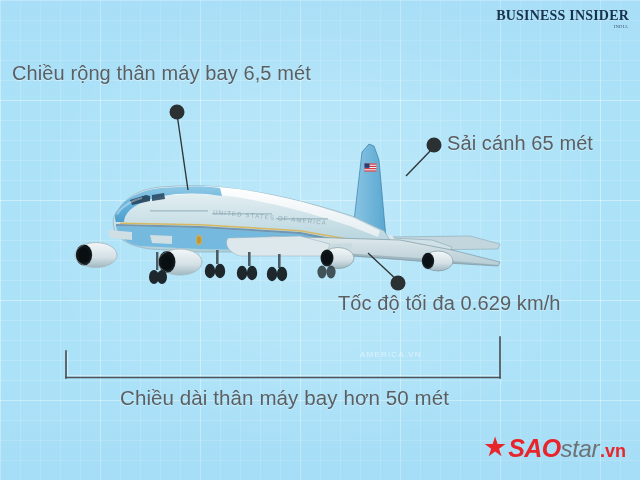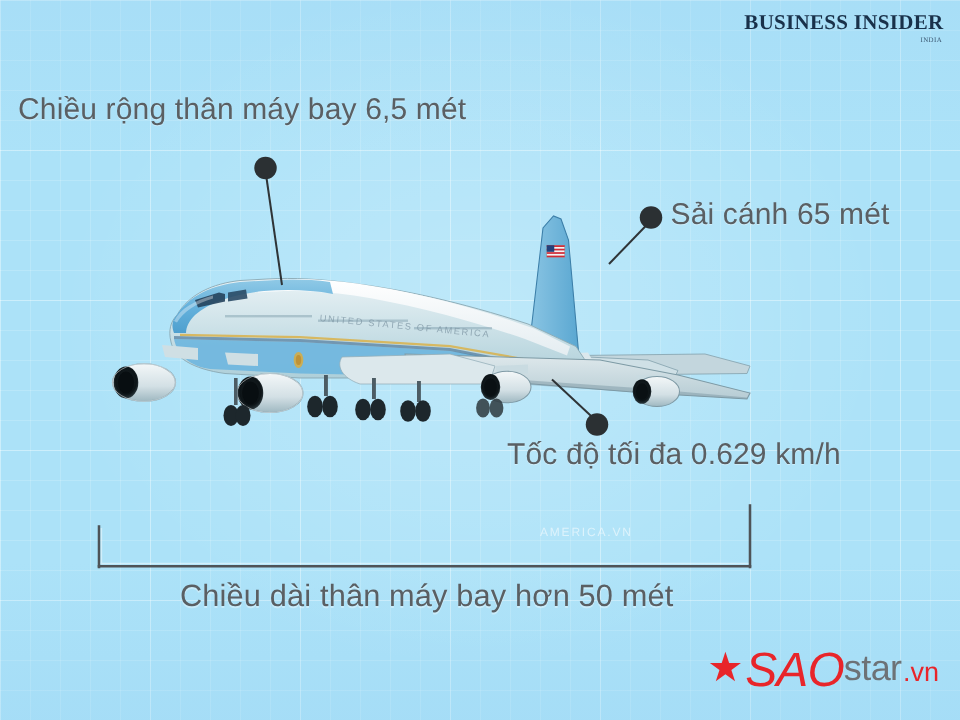--- a/index.html
+++ b/index.html
@@ -71,29 +71,29 @@
   
   #saostar-logo{
     position:absolute;right:14px;bottom:18px;
     display:flex;align-items:center;line-height:1;
   }
   #saostar-logo .star{
     color:#e8252a;font-size:27px;margin-right:1px;
     position:relative;top:-1px;
   }
   #saostar-logo .sao{
-    color:#e8252a;font-weight:normal;font-size:32px;
+    color:#e8252a;font-weight:bold;font-size:25px;
     font-style:italic;letter-spacing:-.6px;
   }
   #saostar-logo .star-word{
-    color:#6d7276;font-size:24px;
+    color:#6d7276;font-size:24px;font-style:italic;
     letter-spacing:-.4px;
   }
   #saostar-logo .vn{
-    color:#e8252a;font-weight:normal;font-size:18px;
+    color:#e8252a;font-weight:bold;font-size:18px;
     margin-left:1px;position:relative;top:2px;
   }
 
   
   #faint-watermark{
     position:absolute;left:360px;top:350px;
     font-size:8px;color:rgba(255,255,255,.55);
     letter-spacing:1.2px;
   }
 </style>

